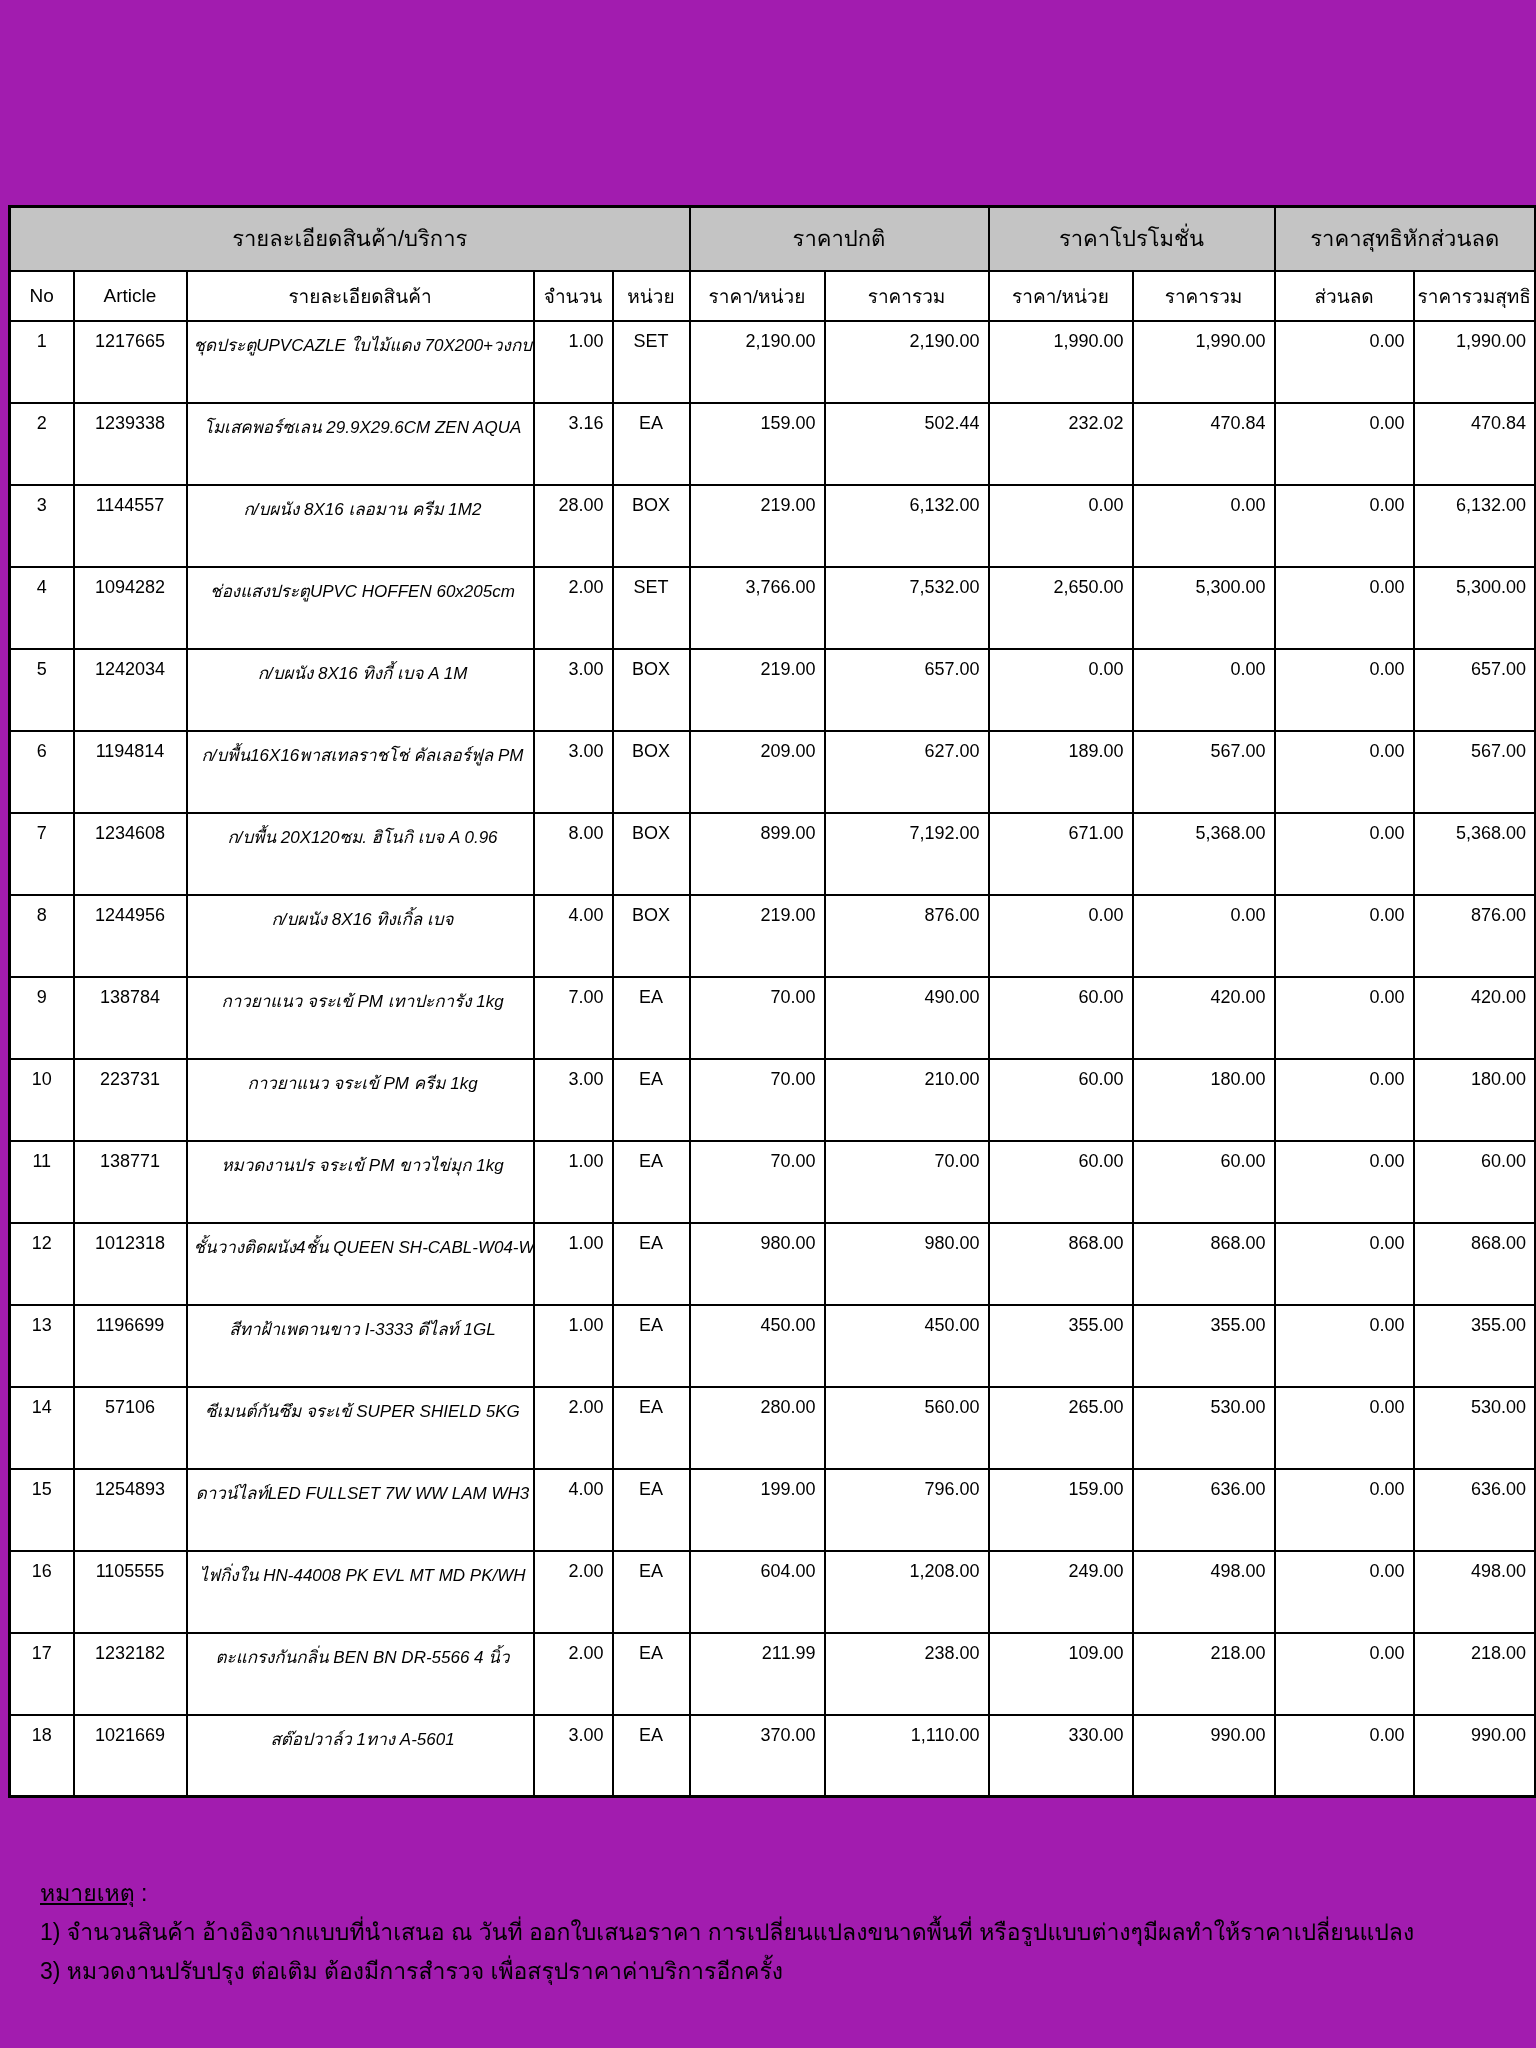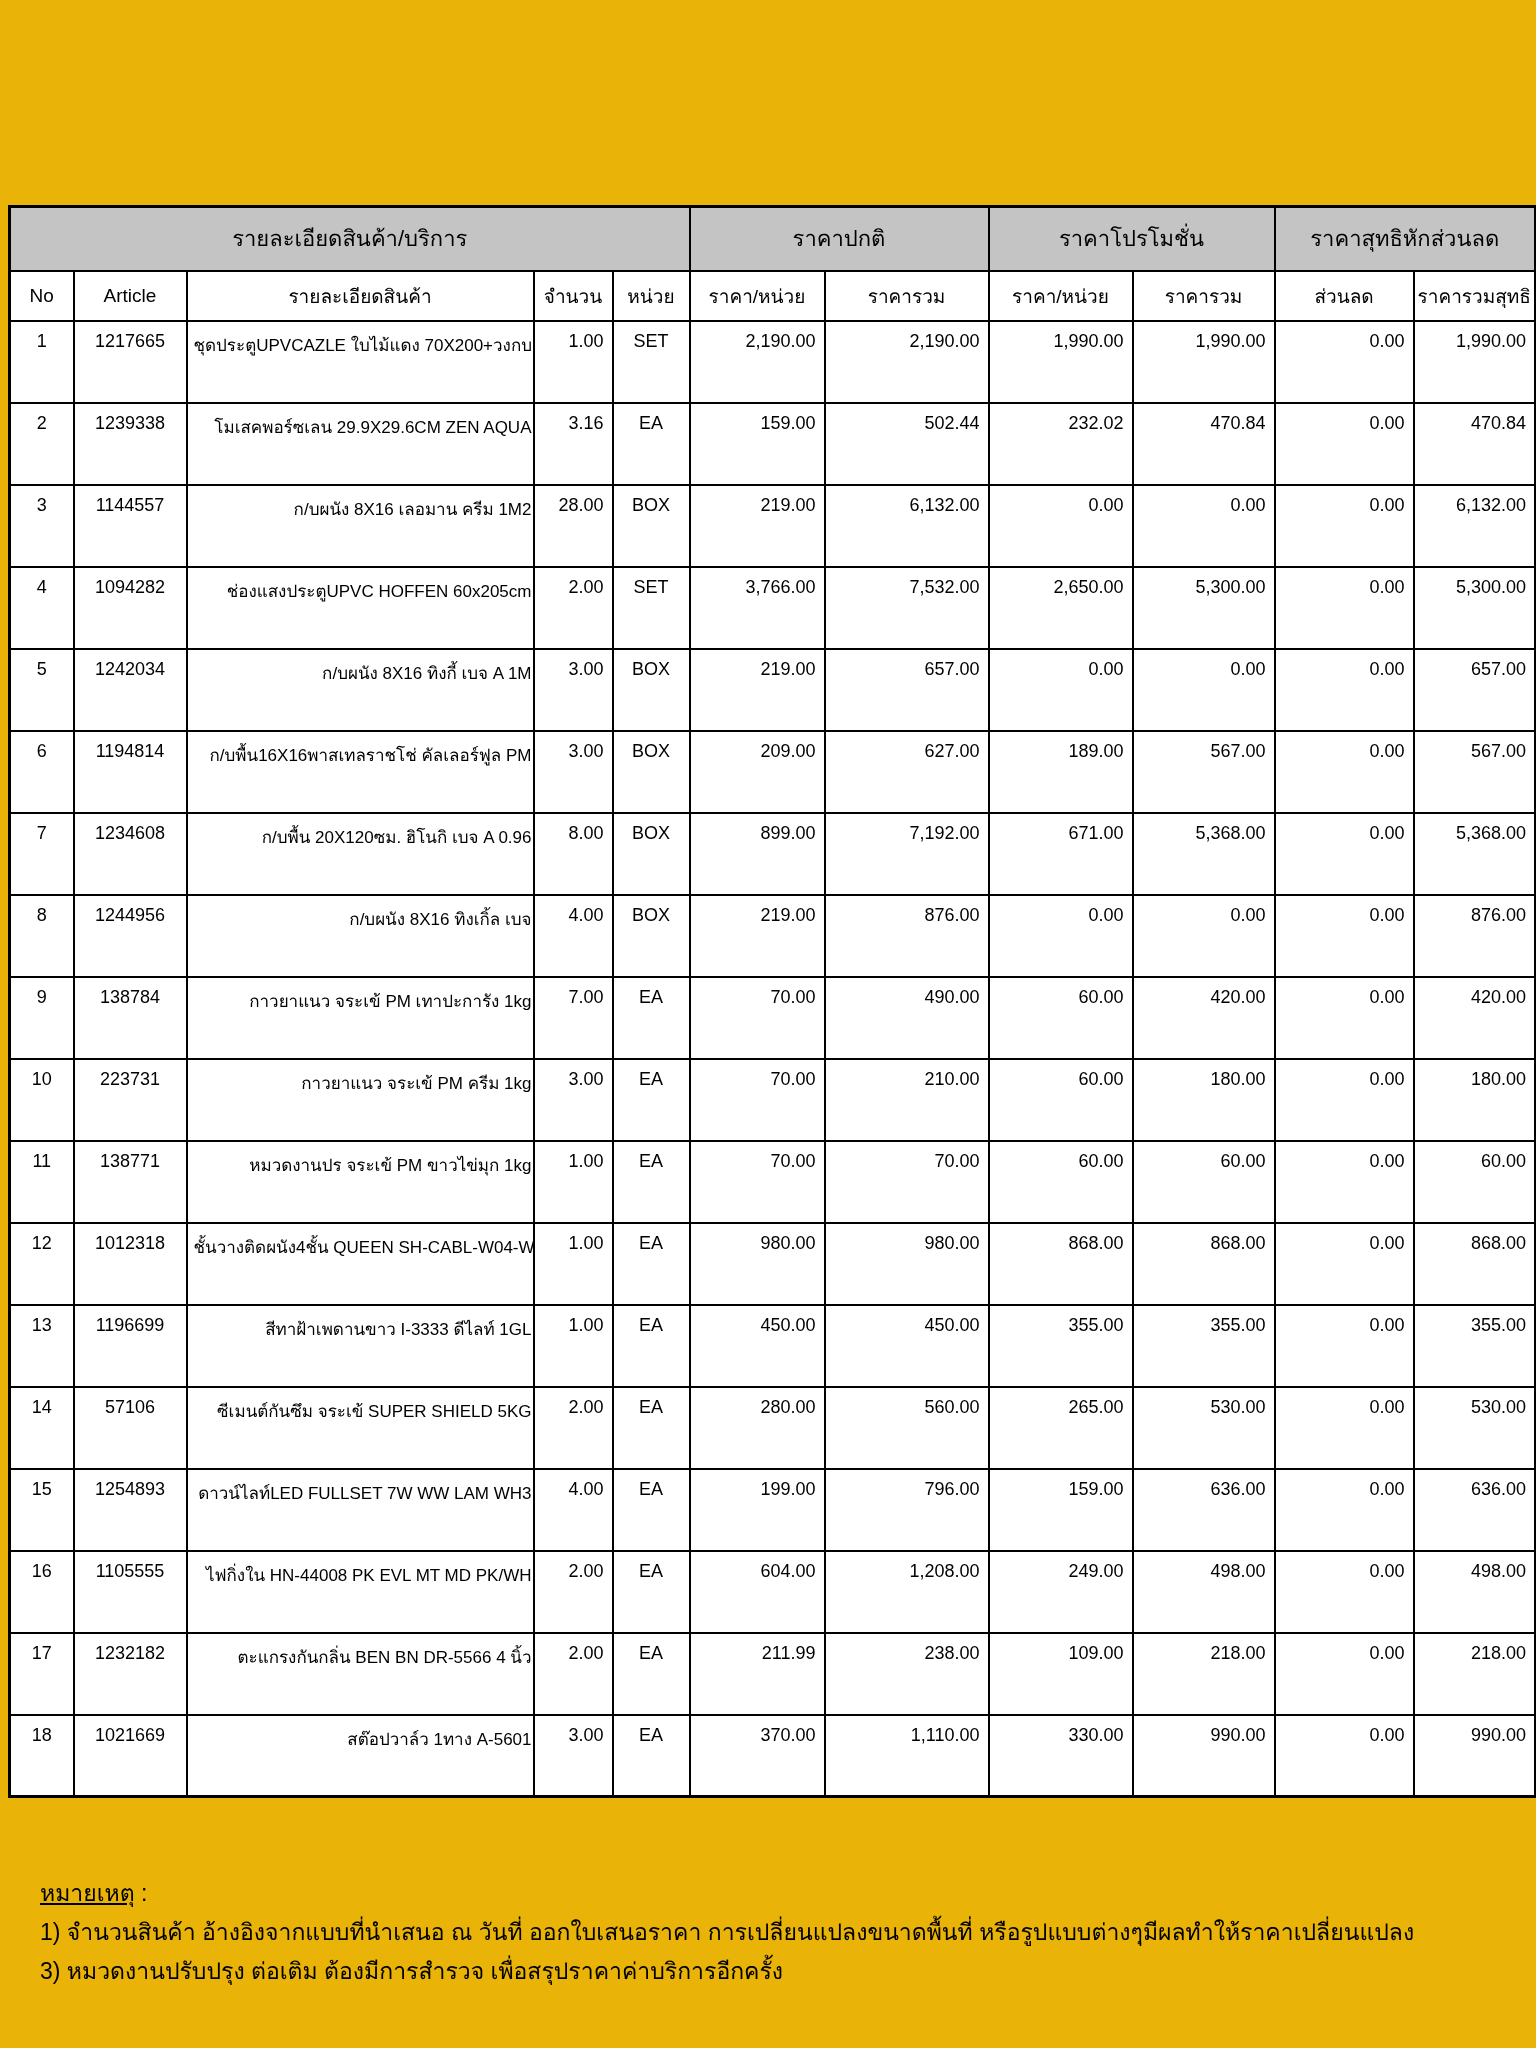--- a/index.html
+++ b/index.html
@@ -1,21 +1,21 @@
 <!DOCTYPE html>
 <html><head>
 <meta charset="utf-8">
 <style>
   html,body { margin:0; padding:0; background:#ffffff; }
   body {
     width:1536px; height:2048px;
     font-family:"Liberation Sans","DejaVu Sans",sans-serif;
     color:#000;
   }
-  .page { position:relative; width:1536px; height:2048px; overflow:hidden; background:#eab308; }
+  .page { position:relative; width:1536px; height:2048px; overflow:hidden; background:#a21caf; }
 
   table.quote {
     position:absolute; left:8px; top:205px;
     width:1522px;
     border-collapse:collapse;
     table-layout:fixed;
     border:3px solid #000;
   }
   table.quote th, table.quote td { border:2px solid #000; box-sizing:border-box; }
 
@@ -42,21 +42,21 @@
   tbody td {
     height:82px;
     vertical-align:top;
     padding-top:9px;
     font-size:18px;
     background:#fff;
     overflow:hidden;
     white-space:nowrap;
   }
   td.c { text-align:center; }
-  td.l { text-align:right; padding-left:6px; font-size:17px; }
+  td.l { text-align:center; padding-left:6px; font-size:17px;font-style:italic; }
   td.r { text-align:right; padding-right:8px; }
 
   .notes {
     position:absolute; left:40px; top:1882px;
     font-size:23px; line-height:1.0;
   }
   .notes .note-title { text-decoration:underline; }
   .notes .note-line { margin-top:16px; white-space:nowrap; }
   .notes .note-head { margin-top:0; }
 </style>

